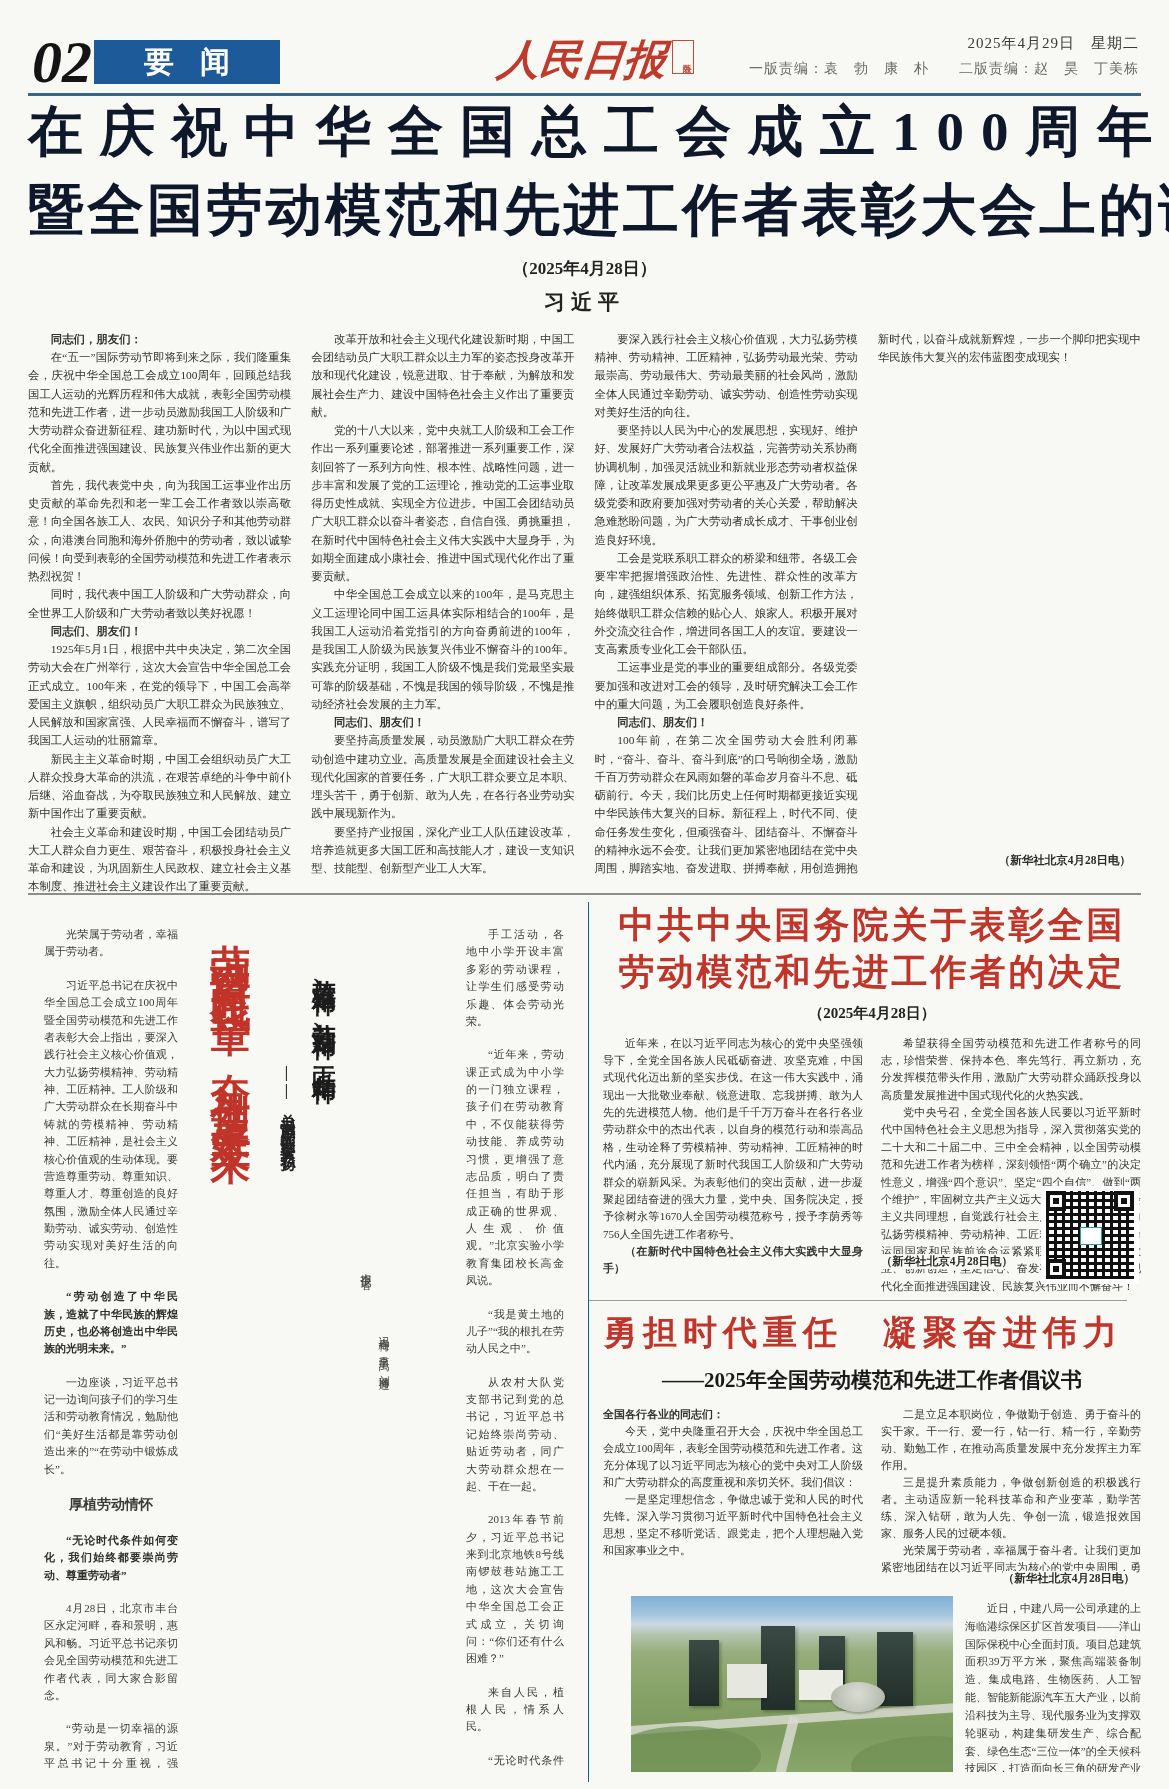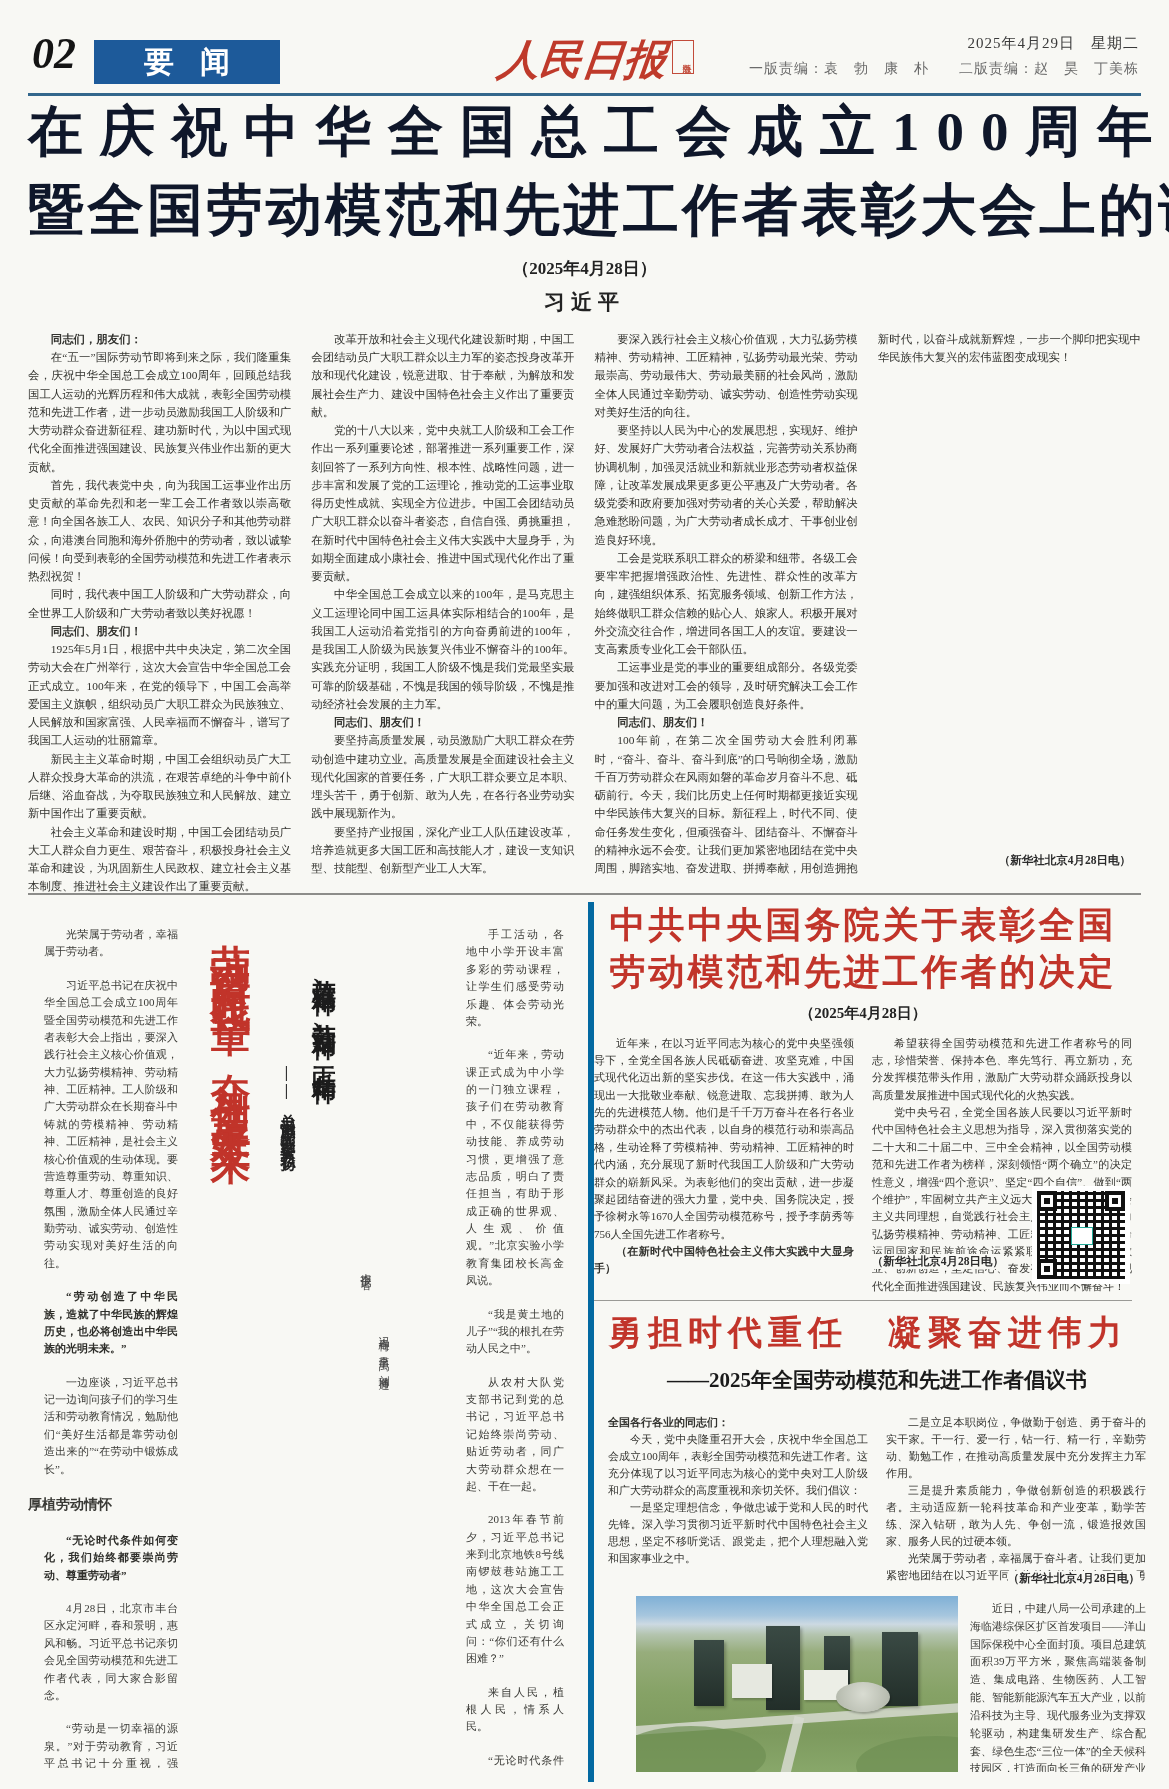--- a/index.html
+++ b/index.html
@@ -1,20 +1,20 @@
 <!DOCTYPE html>
 <html><head>
 <meta charset="utf-8">
 <style>
   html,body{margin:0;padding:0;background:#e9e9e6;}
   .page{position:relative;width:1169px;height:1789px;margin:0 auto;background:#f8f8f4;
         overflow:hidden;font-family:"Liberation Serif","DejaVu Serif",serif;color:#2b2b2b;}
   
   .hdr{position:absolute;left:28px;top:20px;width:1113px;height:72px;}
-  .page-no{position:absolute;left:4px;top:8px;font-size:44px;font-weight:700;font-style:italic;color:#141414;}
+  .page-no{position:absolute;left:4px;top:8px;font-size:60px;font-weight:700;font-style:italic;color:#141414;}
   .sec-badge{position:absolute;left:66px;top:20px;width:186px;height:44px;background:#1d5a9a;color:#fff;
              font-size:30px;font-weight:700;letter-spacing:26px;text-align:center;line-height:44px;text-indent:26px;}
   .masthead{position:absolute;left:470px;top:12px;width:260px;height:56px;white-space:nowrap;}
   .masthead .mh-text{font-size:42px;font-weight:700;font-style:italic;color:#bf3a2b;transform:skewX(-6deg);display:inline-block;}
   .mh-seal{display:inline-block;vertical-align:top;margin-left:6px;margin-top:8px;width:22px;height:34px;
            border:1.5px solid #c24b3a;color:#c24b3a;font-size:9px;line-height:10px;writing-mode:vertical-rl;
            text-align:center;padding:2px 1px;box-sizing:border-box;font-style:normal;}
   .hdr-right{position:absolute;right:2px;top:14px;text-align:right;}
   .hdr-date{font-size:15px;color:#3a3a3a;letter-spacing:1px;}
   .hdr-editors{font-size:14px;color:#6b6b6b;margin-top:7px;letter-spacing:1px;}
@@ -33,36 +33,36 @@
   .sp-credit{position:absolute;right:10px;bottom:22px;font-weight:700;font-size:11.5px;background:#f8f8f4;padding-left:6px;}
   .main-divider{position:absolute;left:28px;top:893px;width:1113px;height:2px;background:#8d8d8a;}
   
   .bottom{position:absolute;left:28px;top:902px;width:1113px;height:880px;}
   
   .la{position:absolute;left:0;top:6px;width:552px;height:868px;}
   .la-colA{position:absolute;left:0;top:2px;width:166px;height:858px;overflow:hidden;
            font-size:11px;line-height:1.58;text-align:justify;color:#3a3a36;}
   .la-colA p,.la-colC p{margin:16px;text-indent:2em;}
   .la-colA p.q{font-weight:700;color:#2f2f2b;}
-  .la-colA p.sub{font-weight:700;text-indent:0;font-size:14px;margin:12px 0 8px;}
+  .la-colA p.sub{font-weight:700;text-align:center;text-indent:0;font-size:14px;margin:12px 0 8px;}
   .la-title{position:absolute;left:178px;top:4px;height:852px;writing-mode:vertical-rl;
             font-size:40px;font-weight:700;color:#c1342a;letter-spacing:10px;line-height:1.2;}
   .la-dash{position:absolute;left:250px;top:158px;height:580px;writing-mode:vertical-rl;
            font-size:15px;font-weight:700;color:#222;letter-spacing:3px;}
   .la-sub{position:absolute;left:280px;top:52px;height:620px;writing-mode:vertical-rl;
           font-size:24px;font-weight:700;color:#1c1c1c;letter-spacing:4px;}
   .la-byline{position:absolute;left:330px;top:356px;height:300px;writing-mode:vertical-rl;
              font-size:11px;color:#444;letter-spacing:2px;}
   .la-names{position:absolute;left:348px;top:420px;height:360px;writing-mode:vertical-rl;
             font-size:11px;color:#444;letter-spacing:2px;}
   .la-colC{position:absolute;left:422px;top:2px;width:130px;height:858px;overflow:hidden;
            font-size:11px;line-height:1.58;text-align:justify;color:#3a3a36;}
   .la-colC p.right{text-align:right;text-indent:0;font-weight:700;}
   
-  .rr{position:absolute;left:560px;top:0;width:553px;height:880px;border-left:6px solid #0369a1;box-sizing:content-box;}
+  .rr{position:absolute;left:560px;top:0;width:553px;height:880px;border-left:1px solid #0369a1;padding-left:14px;box-sizing:content-box;}
   .dec{position:relative;width:538px;height:392px;}
   .dec-h{font-size:36px;font-weight:700;color:#c1342a;text-align:center;letter-spacing:3px;line-height:1.3;white-space:nowrap;}
   .dec-date{text-align:center;font-size:15px;font-weight:700;margin-top:8px;color:#222;}
   .dec-body{margin-top:12px;height:262px;column-count:2;column-gap:18px;column-fill:auto;overflow:hidden;
             font-size:11px;line-height:1.58;text-align:justify;color:#33332f;}
   .dec-body p{margin:0;text-indent:2em;}
   .dec-body p.b{font-weight:700;}
   .dec-credit{position:absolute;right:128px;top:352px;font-weight:700;font-size:11.5px;background:#f8f8f4;}
   .qr{position:absolute;right:2px;top:284px;width:98px;height:98px;background:#fff;padding:5px;box-sizing:border-box;z-index:3;}
   .qr-pat{position:relative;width:100%;height:100%;
@@ -70,21 +70,21 @@
                        repeating-linear-gradient(90deg,#111 0 3px,transparent 3px 8px);}
   .qr-f{position:absolute;width:20px;height:20px;border:4px solid #111;background:#fff;box-sizing:border-box;}
   .qr-f::after{content:"";position:absolute;left:3px;top:3px;width:6px;height:6px;background:#111;}
   .qr-f.tl{left:0;top:0}.qr-f.tr{right:0;top:0}.qr-f.bl{left:0;bottom:0}
   .qr-logo{position:absolute;left:34px;top:36px;width:20px;height:16px;background:#fff;border:1px solid #2a9; 
            font-size:6px;color:#2a9;text-align:center;line-height:14px;overflow:hidden;}
   .rr-div{position:absolute;left:0;top:398px;width:538px;height:1px;background:#9a9a96;}
   .ini{position:absolute;left:14px;top:408px;width:538px;height:272px;}
   .ini-h{font-size:34px;font-weight:700;color:#c1342a;letter-spacing:6px;white-space:nowrap;}
   .ini-sub{font-size:21px;font-weight:700;color:#1a1a1a;text-align:center;margin-top:10px;white-space:nowrap;}
-  .ini-body{margin-top:20px;height:178px;column-count:2;column-gap:18px;column-fill:auto;overflow:hidden;
+  .ini-body{margin-top:12px;height:178px;column-count:2;column-gap:18px;column-fill:auto;overflow:hidden;
             font-size:11px;line-height:1.55;text-align:justify;color:#33332f;}
   .ini-body p{margin:0;text-indent:2em;}
   .ini-body p.b{font-weight:700;text-indent:0;}
   .ini-credit{position:absolute;right:6px;bottom:-4px;font-weight:700;font-size:11.5px;background:#f8f8f4;}
   
   .ph-row{position:absolute;left:14px;top:692px;width:538px;height:182px;}
   .photo{position:absolute;left:28px;top:2px;width:322px;height:176px;overflow:hidden;
          background:linear-gradient(180deg,#7fb0d6 0%,#a6c6de 11%,#ccd9e2 16%,#b3c4ae 22%,#97ad7c 32%,#86a266 55%,#7d9a5e 78%,#88a76a 100%);}
   .ph-road{position:absolute;background:#d7dbd0;opacity:.85;}
   .ph-road.r1{left:-10px;top:118px;width:360px;height:9px;transform:rotate(-4deg);}

